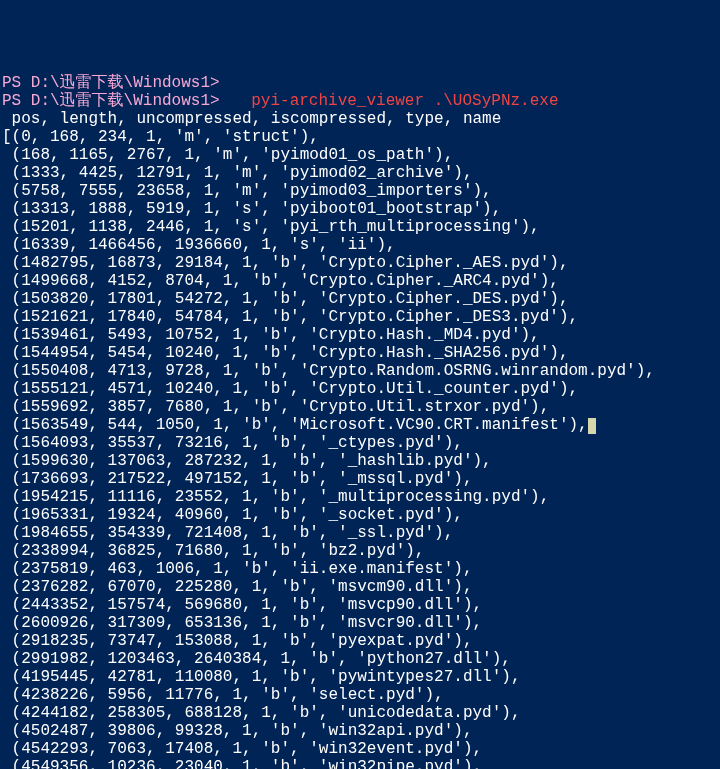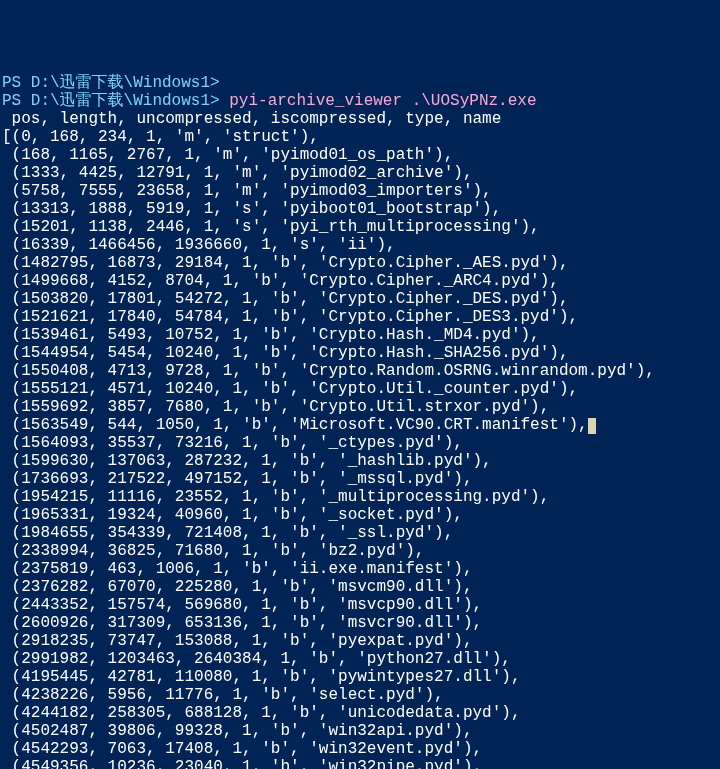--- a/index.html
+++ b/index.html
@@ -10,22 +10,22 @@
     font-size: 16px;
     line-height: 18px;
     width: 720px;
     height: 769px;
     overflow: hidden;
     padding: 2px;
     white-space: pre;
     letter-spacing: 0px;
   }
   .line { display: block; }
-  .prompt-prefix { color: #7dd3fc; text-align: center; }
-  .cmd { color: #f9a8d4; }
+  .prompt-prefix { color: #f9a8d4; text-align: center; }
+  .cmd { color: #ef4444; margin-left: 22px; }
   .cursor {
     display: inline-block;
     width: 8px;
     height: 16px;
     background: #d7d6ac;
     vertical-align: text-bottom;
   }
 </style>
 </head>
 <body>

